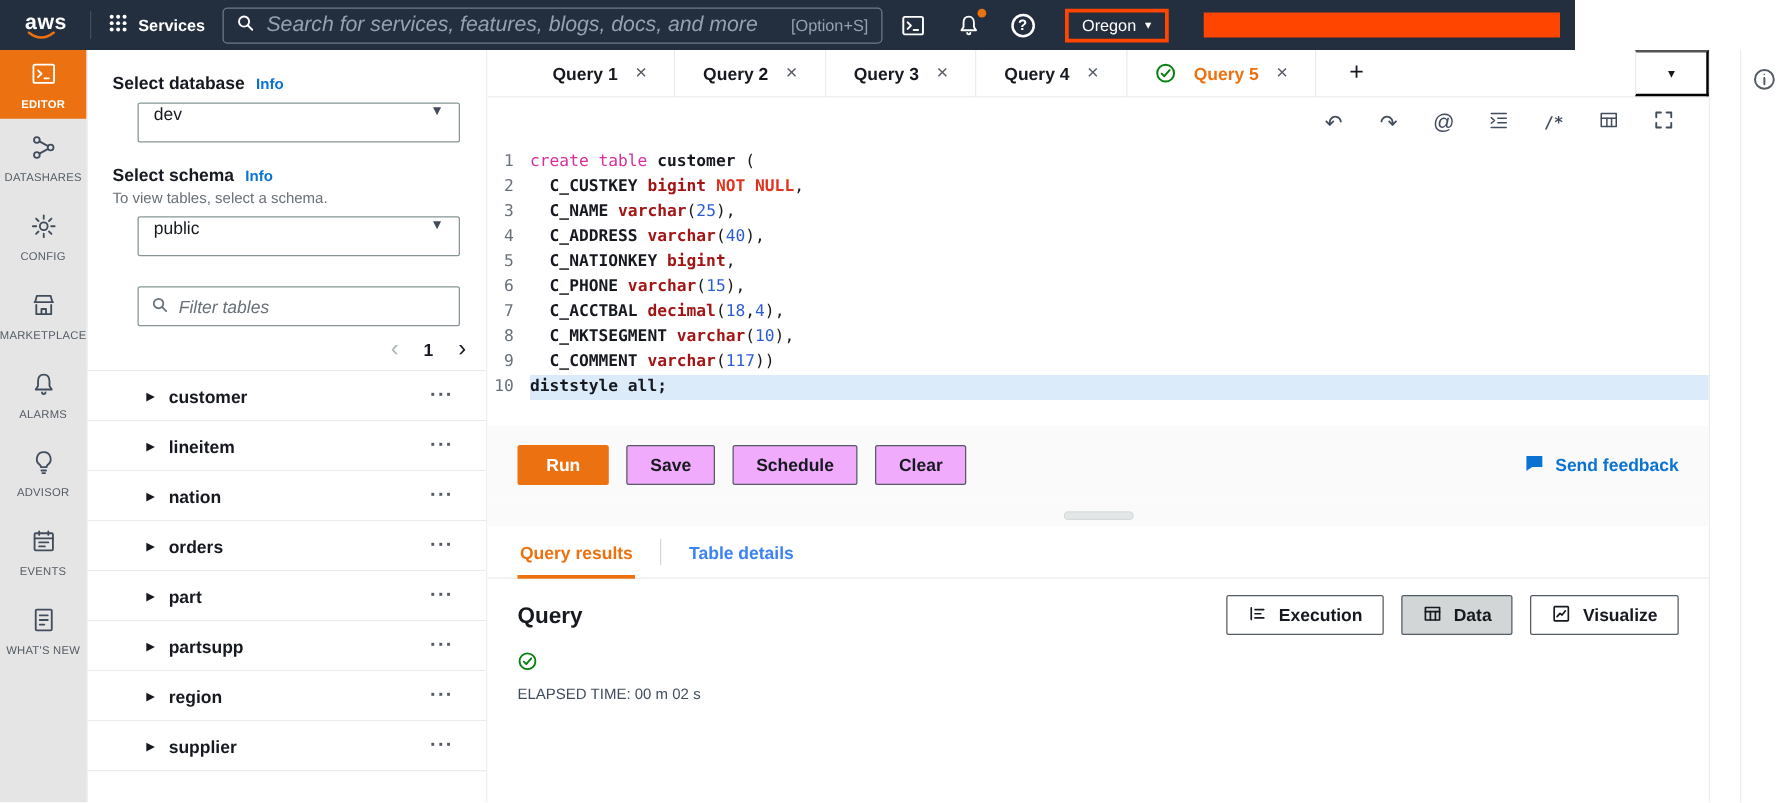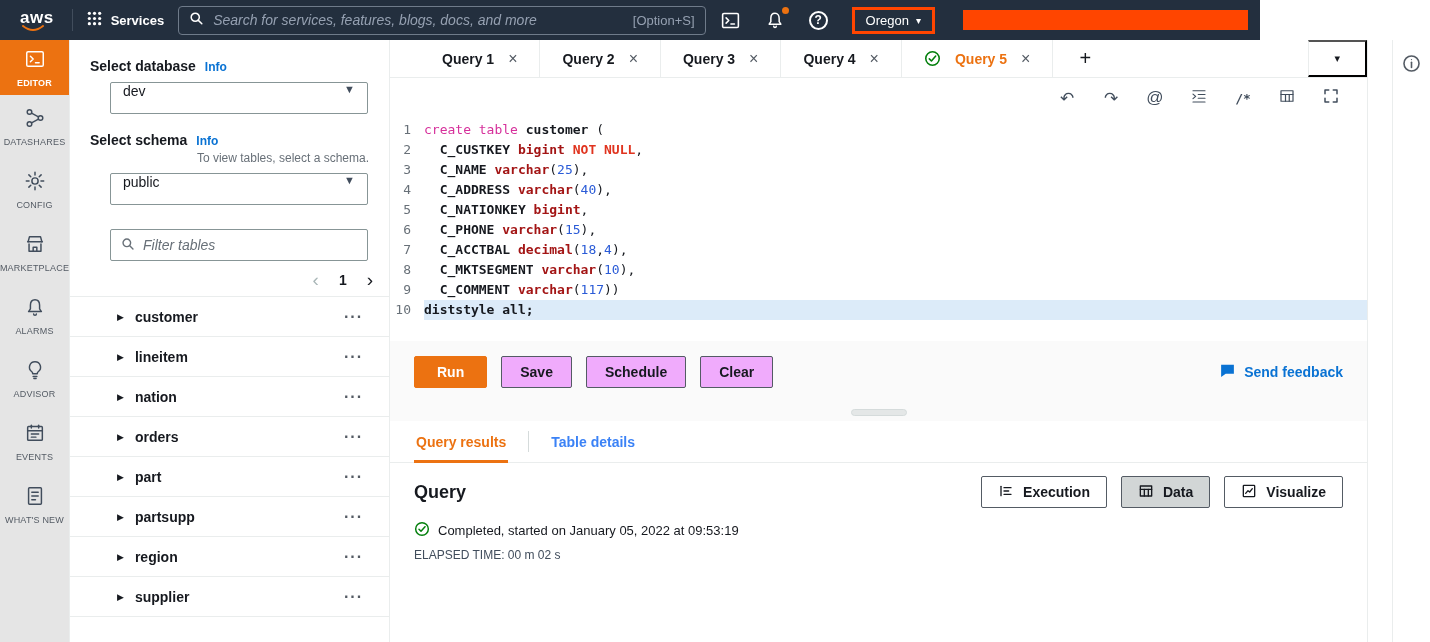--- a/index.html
+++ b/index.html
@@ -7,21 +7,21 @@
   body { font-family:"Liberation Sans", sans-serif; color:#16191f; background:#fff; font-size:14px; }
   .app { width:1260px; height:642px; display:flex; flex-direction:column; }
 
   
   .topbar { height:40px; background:#232f3e; display:flex; align-items:center; padding:0 12px 0 16px; gap:14px; color:#fff; flex:none; }
   .aws-logo { font-weight:700; font-size:17px; letter-spacing:.5px; position:relative; padding:0 4px 4px 4px; cursor:pointer; }
   .aws-logo svg { position:absolute; left:6px; bottom:0; }
   .tb-sep { width:1px; height:22px; background:#414d5c; }
   .services-btn { display:flex; align-items:center; gap:9px; background:none; border:none; color:#fff; font-size:13px; font-weight:700; font-family:inherit; cursor:pointer; }
   .nav-search { width:535px; height:29px; border:1px solid #6f7b8a; border-radius:4px; display:flex; align-items:center; gap:9px; padding:0 10px; color:#95a0b1; }
-  .nav-search input { flex:1; background:transparent; border:none; outline:none; color:#fdba74; font-size:14px; font-family:inherit; }
+  .nav-search input { flex:1; background:transparent; border:none; outline:none; color:#fdba74; font-size:17px; font-family:inherit; }
   .nav-search input::placeholder { color:#95a0b1; font-style:italic; }
   .nav-shortcut { font-size:13px; color:#95a0b1; }
   .tb-right { margin-left:auto; display:flex; align-items:center; gap:24px; }
   .tb-iconbtn { position:relative; background:none; border:none; color:#fff; cursor:pointer; display:flex; align-items:center; }
   .notif-dot { position:absolute; top:-3px; right:-4px; width:7px; height:7px; border-radius:50%; background:#ec7211; }
   .help-circle { width:19px; height:19px; border:2px solid #fff; border-radius:50%; font-size:12px; font-weight:700; display:flex; align-items:center; justify-content:center; color:#fff; }
   .region-box { display:flex; align-items:center; gap:7px; font-size:13px; color:#fff; border:3px solid #ff4500; padding:3px 11px; cursor:pointer; background:none; font-family:inherit; }
   .region-box .caret { font-size:10px; }
   .redaction { width:285px; height:20px; background:#ff4500; margin-left:4px; }
 
@@ -30,21 +30,21 @@
 
   .rail { width:70px; flex:none; border-right:1px solid #eaeded; display:flex; flex-direction:column; background:#e5e5e5; }
   .rail-item { height:63px; display:flex; flex-direction:column; align-items:center; justify-content:center; gap:5px; cursor:pointer; }
   .rail-item .lbl { font-size:9px; color:#545b64; letter-spacing:.2px; text-align:center; }
   .rail-item svg { stroke:#414d5c; }
   .rail-item.active { height:55px; background:#ec7211; }
   .rail-item.active .lbl { color:#fff; font-weight:700; }
   .rail-item.active svg { stroke:#fff; }
 
   .sidebar { width:320px; flex:none; border-right:1px solid #eaeded; padding-top:18px; display:flex; flex-direction:column; overflow:hidden; }
-  .side-pad { padding:0 20px;text-align:right; }
+  .side-pad { padding:0 20px; }
   .field-label { font-size:14px; font-weight:700; display:flex; gap:9px; align-items:baseline; }
   .info-link { font-size:12px; font-weight:700; color:#0972d3; cursor:pointer; }
   .helper { font-size:12px; color:#687078; margin-top:3px; }
   .select { margin:8px 20px 18px 40px; width:258px; height:32px; border:1px solid #879596; border-radius:2px; display:flex; align-items:flex-start; justify-content:space-between; padding:0 12px; font-size:14px; background:#fff; cursor:pointer; }
   .select .caret { font-size:11px; color:#414d5c; }
   .filter-box { margin:6px 20px 0 40px; width:258px; height:32px; border:1px solid #879596; border-radius:2px; display:flex; align-items:center; gap:8px; padding:0 10px; color:#687078; }
   .filter-box input { flex:1; border:none; outline:none; font-size:14px; font-style:italic; color:#687078; font-family:inherit; background:transparent; }
   .filter-box input::placeholder { color:#687078; font-style:italic; }
   .pagination { display:flex; align-items:center; justify-content:flex-end; gap:20px; padding:9px 16px 7px 0; }
   .pg-prev { color:#aab7b8; font-size:19px; line-height:1; cursor:pointer; }
@@ -501,21 +501,20 @@
               </button>
             </div>
         </div>
         <div class="rstatus">
           <span>
             <svg width="16" height="16" viewBox="0 0 24 24" fill="none" stroke="#037f0c" stroke-width="2.2" stroke-linecap="round" stroke-linejoin="round">
                 <circle cx="12" cy="12" r="9.5"></circle>
                 <path d="M7.5 12.5l3 3 6-7"></path>
               </svg>
           </span>
-          <span>Completed, started on January 05, 2022 at 09:53:19</span>
         </div>
         <div class="relapsed">ELAPSED TIME: 00 m 02 s</div>
       </div>
     </section>
 
     <div class="gap-col"></div>
 
     <div class="rightbar">
       <button style="background:none;border:none;cursor:pointer;">
         <svg width="19" height="19" viewBox="0 0 24 24" fill="none" stroke="#545b64" stroke-width="2" stroke-linecap="round">

